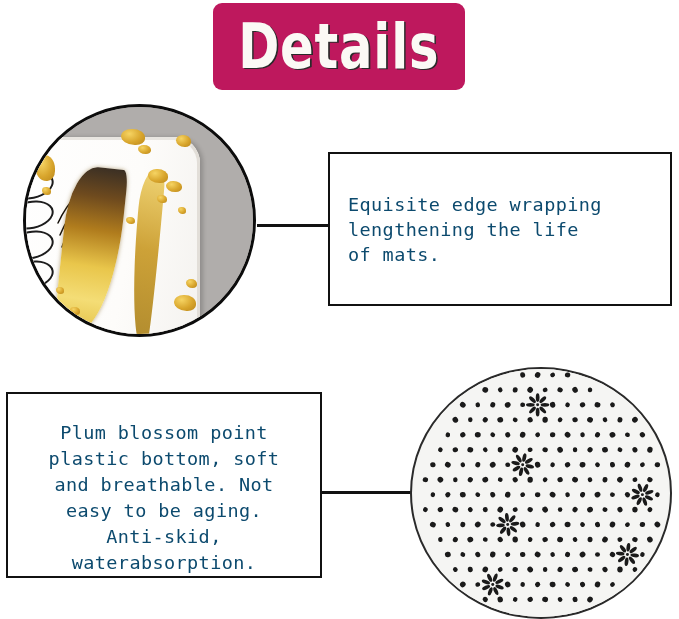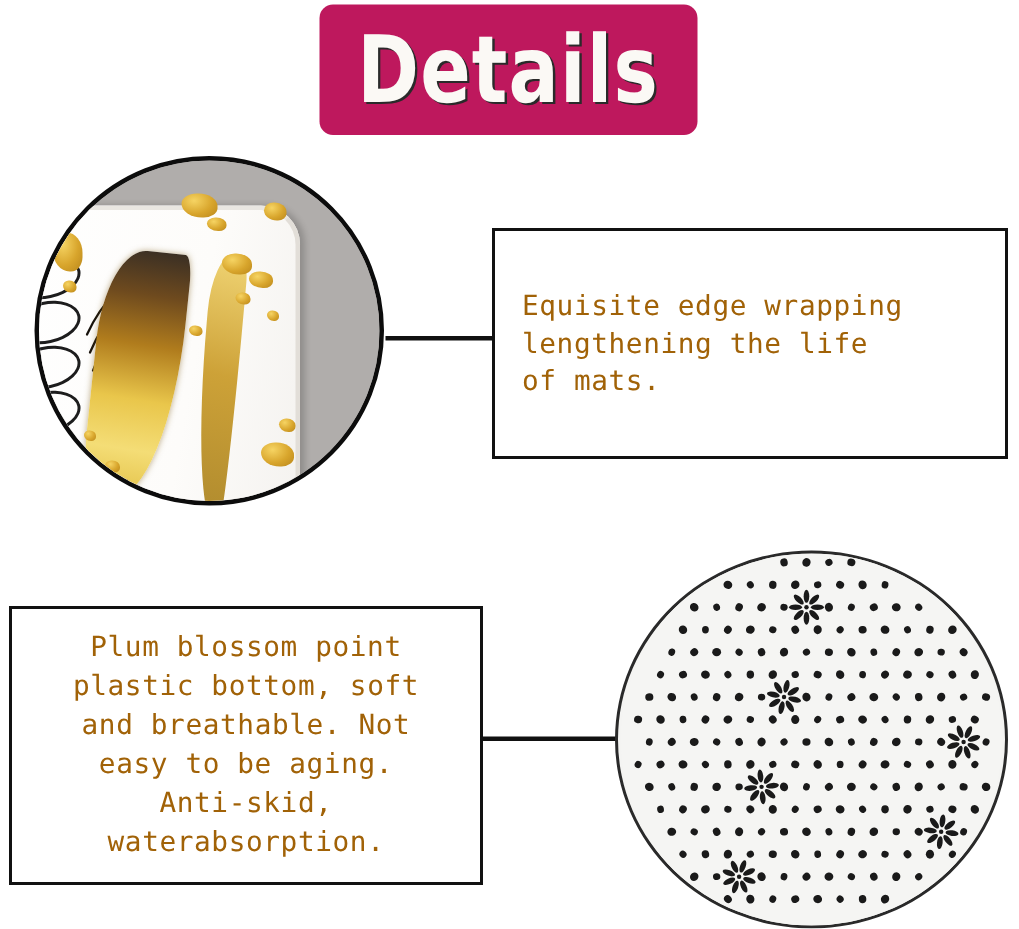--- a/index.html
+++ b/index.html
@@ -156,45 +156,45 @@
     inset: 0;
   }
 
   
   .callout {
     position: absolute;
     background: #ffffff;
     border: 2px solid #111111;
     box-sizing: border-box;
     font-family: "DejaVu Sans Mono", "Liberation Mono", monospace;
-    color: #a16207;
+    color: #0c4a6e;
   }
   #callout-edge-wrapping {
     left: 328px;
     top: 152px;
     width: 344px;
     height: 154px;
     display: flex;
     align-items: center;
   }
   #callout-edge-wrapping .callout-text {
     padding: 0 8px 0 18px;
     font-size: 18.5px;
     line-height: 25px;
     letter-spacing: 0.4px;
     white-space: pre-line;
     text-align: left;
   }
   #callout-plum-bottom {
     left: 6px;
-    top: 404px;
+    top: 392px;
     width: 316px;
     height: 186px;
     display: flex;
-    align-items: center;
+    align-items: flex-end;
     justify-content: center;
   }
   #callout-plum-bottom .callout-text {
     padding: 0 6px;
     font-size: 18.5px;
     line-height: 26px;
     letter-spacing: 0.4px;
     white-space: pre-line;
     text-align: center;
   }

